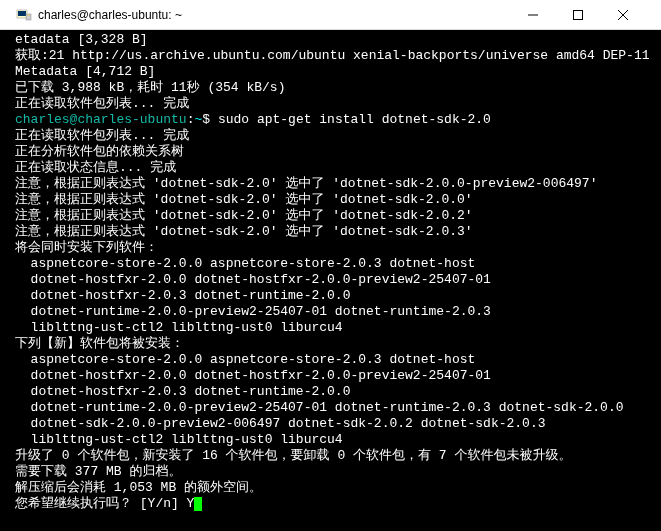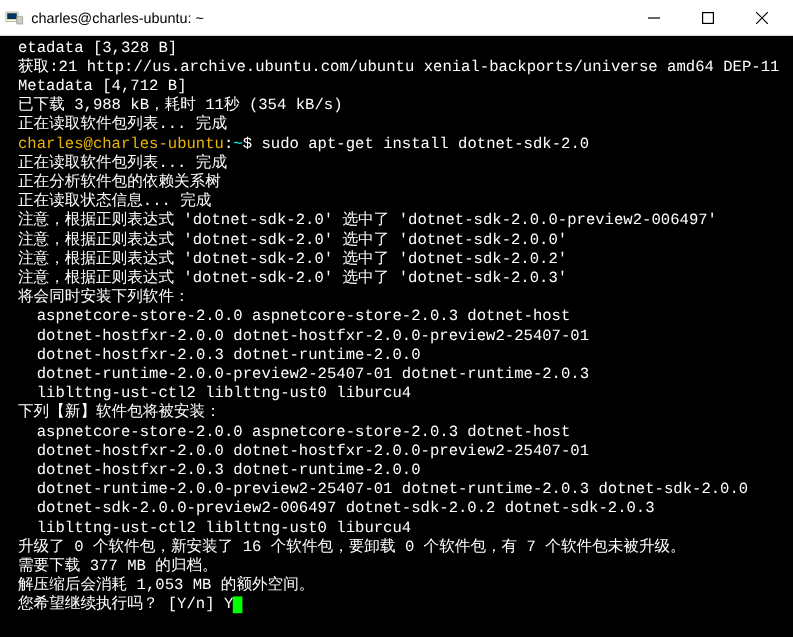--- a/index.html
+++ b/index.html
@@ -13,21 +13,21 @@
       background: #000;
       width: 661px;
       height: 531px;
       overflow: hidden;
     }
     .titlebar {
       background: #fff;
       height: 30px;
       display: flex;
       align-items: center;
-      padding: 0 4px;
+      padding: 0 16px;
       border-bottom: 1px solid #ddd;
     }
     .titlebar-icon {
       width: 16px;
       height: 16px;
       margin-right: 6px;
       display: flex;
       align-items: center;
       justify-content: center;
     }
@@ -56,21 +56,21 @@
       color: #fff;
       padding: 2px 4px;
       line-height: 16px;
       font-size: 13px;
       white-space: pre-wrap;
       word-break: break-all;
       height: 501px;
       overflow: hidden;
     }
     .cyan { color: #00ffff; }
-    .green { color: #eab308; }
+    .green { color: #14b8a6; }
     .cursor {
       display: inline-block;
       width: 8px;
       height: 14px;
       background: #00ff00;
       vertical-align: middle;
     }
     .line { display: block; margin-left: 11px; }
   </style>
 </head>

